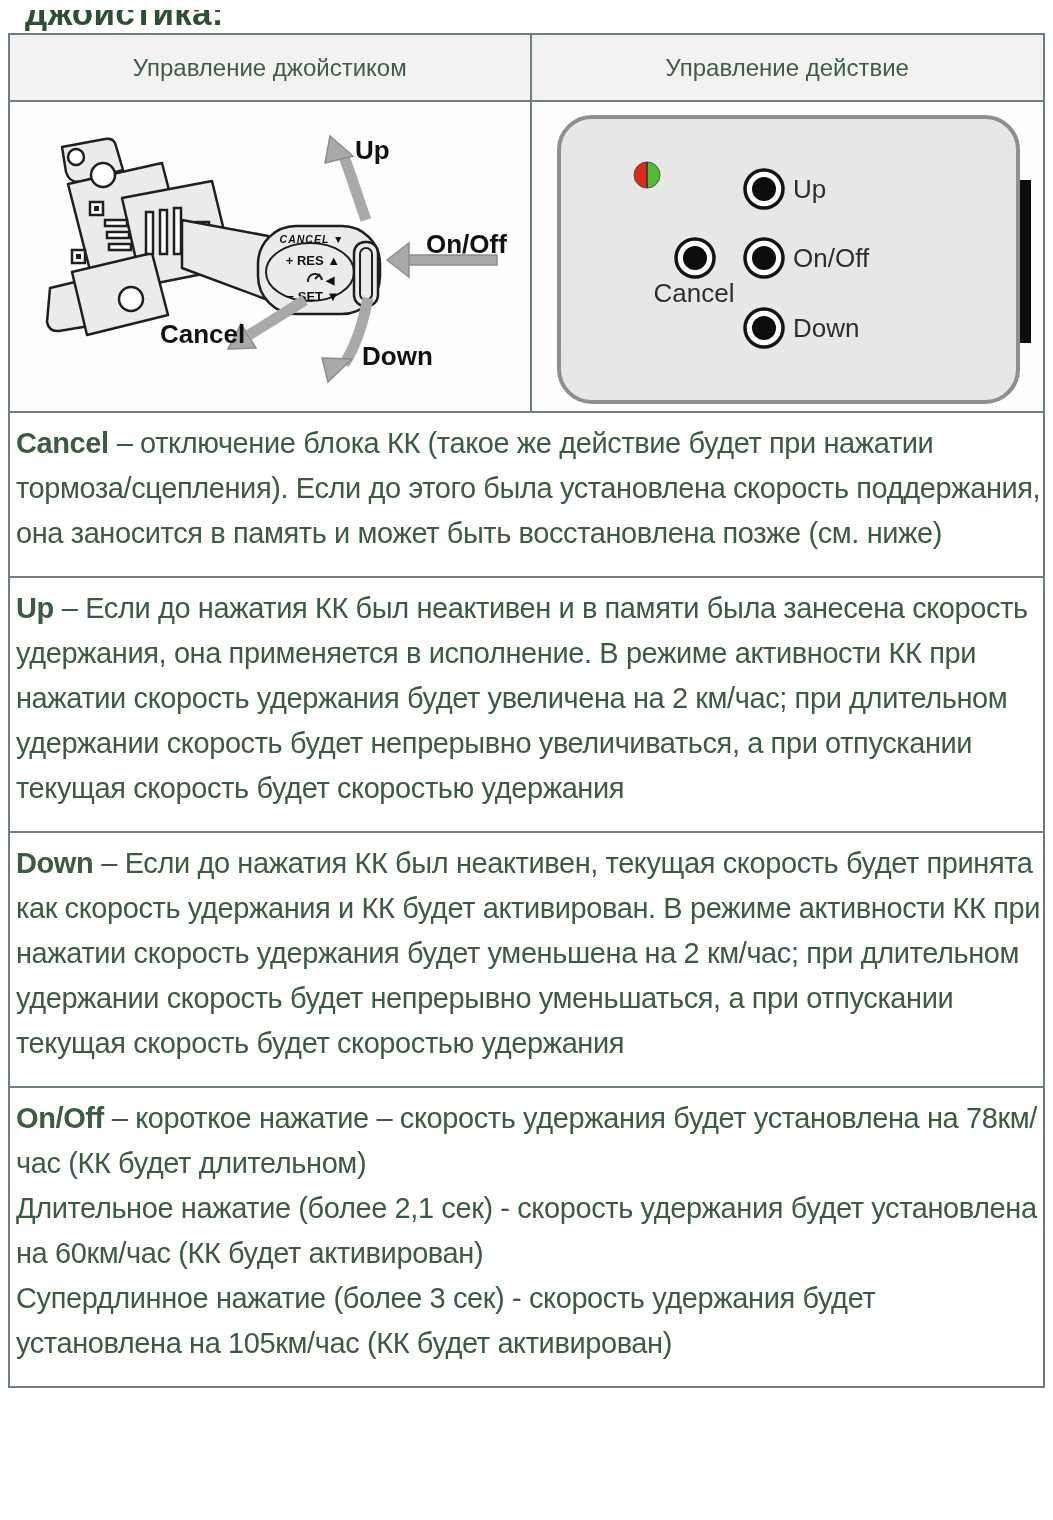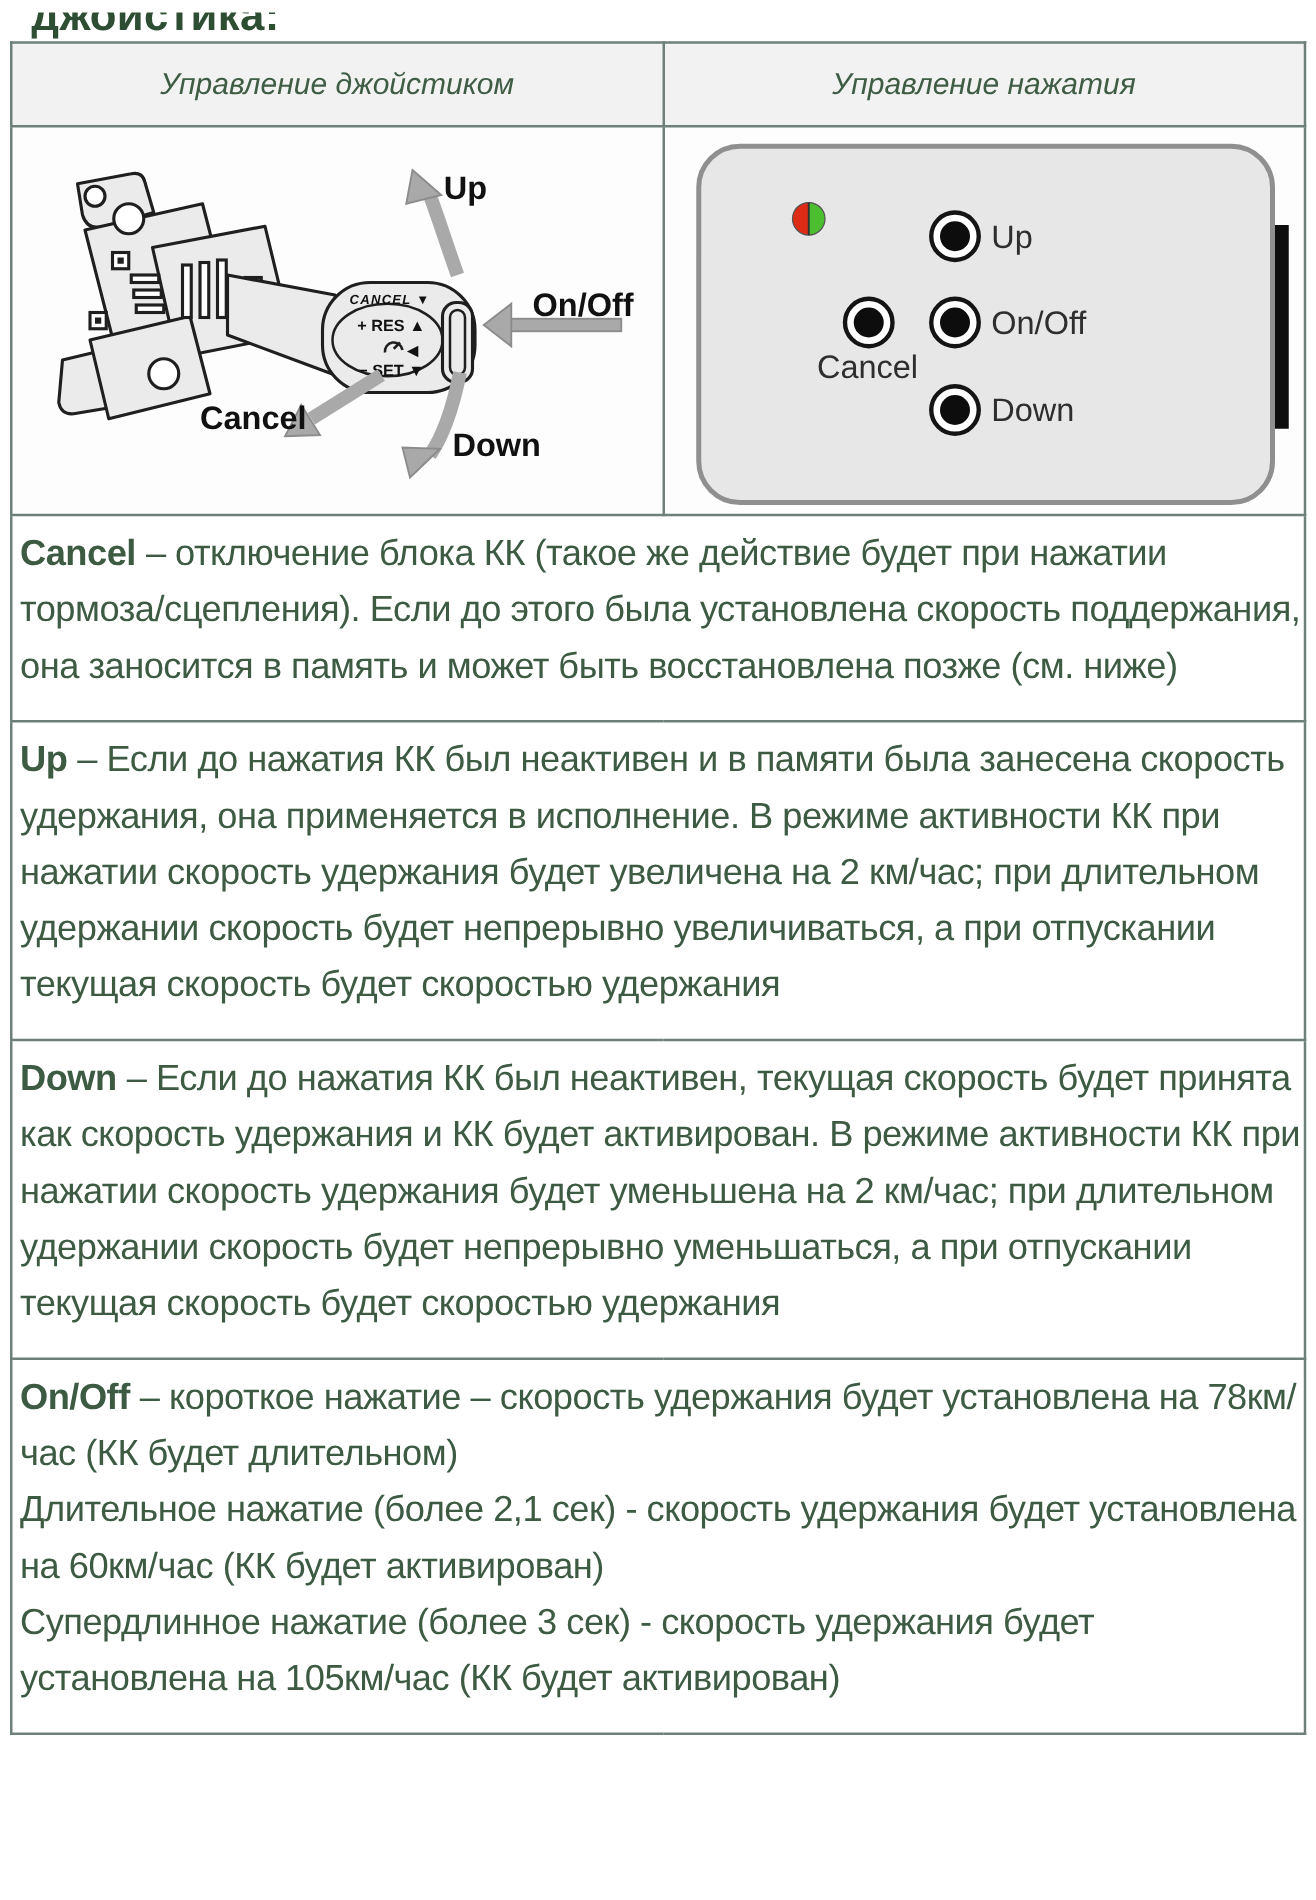--- a/index.html
+++ b/index.html
@@ -18,21 +18,21 @@
   }
   table.control-table{
     position:absolute;left:8px;top:33px;width:1037px;
     border-collapse:collapse;table-layout:fixed;
   }
   .control-table th,.control-table td{
     border:2px solid #6f807b;
   }
   .control-table th{
     height:63px;background:#f2f2f2;
-    font-size:24px;font-weight:normal;color:#3f5c45;text-align:center;font-style:italic;
+    font-size:24px;font-weight:normal;color:#3f5c45;text-align:center;
   }
   td.img-cell{height:309px;background:#fdfdfd;padding:0;vertical-align:top;}
   td.text-cell{
     background:#ffffff;padding:8px 0 20px 6px;
     font-size:29px;line-height:45px;letter-spacing:-0.4px;color:#3d5a43;
     vertical-align:top;text-align:left;
   }
   .row-label{font-weight:700;margin-right:8px;}
   .img-cell svg{display:block;}
   .diagram-label{font-weight:bold;font-size:26px;fill:#111;}
@@ -52,21 +52,21 @@
   <span>джойстика:</span>
 </div>
 
 <table class="control-table">
   <tbody>
     <tr>
       <th style="width:50%;">
         <span>Управление джойстиком</span>
       </th>
       <th>
-        <span>Управление нажатия</span>
+        <span>Управление действие</span>
       </th>
     </tr>
 
     <tr>
       <td class="img-cell">
         <svg width="517" height="309" viewBox="0 0 517 309">
 
           <g>
             <path class="stalk-shape" d="M52,45 L95,37 Q104,35 106,44 L113,68 L74,79 Q60,83 56,70 Z"></path>
             <circle class="stalk-hole" cx="66" cy="55" r="8"></circle>

